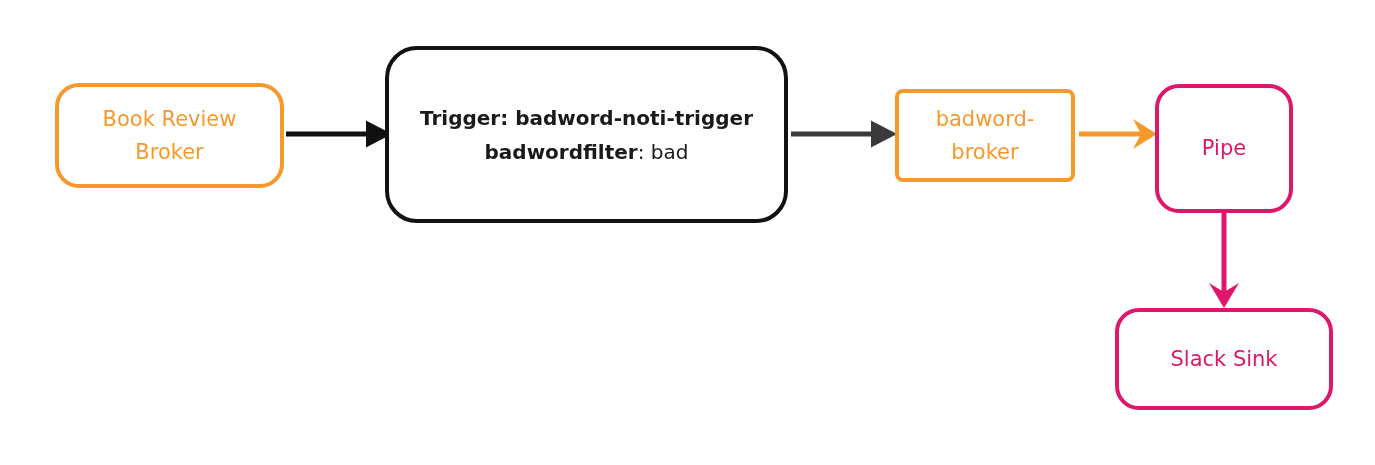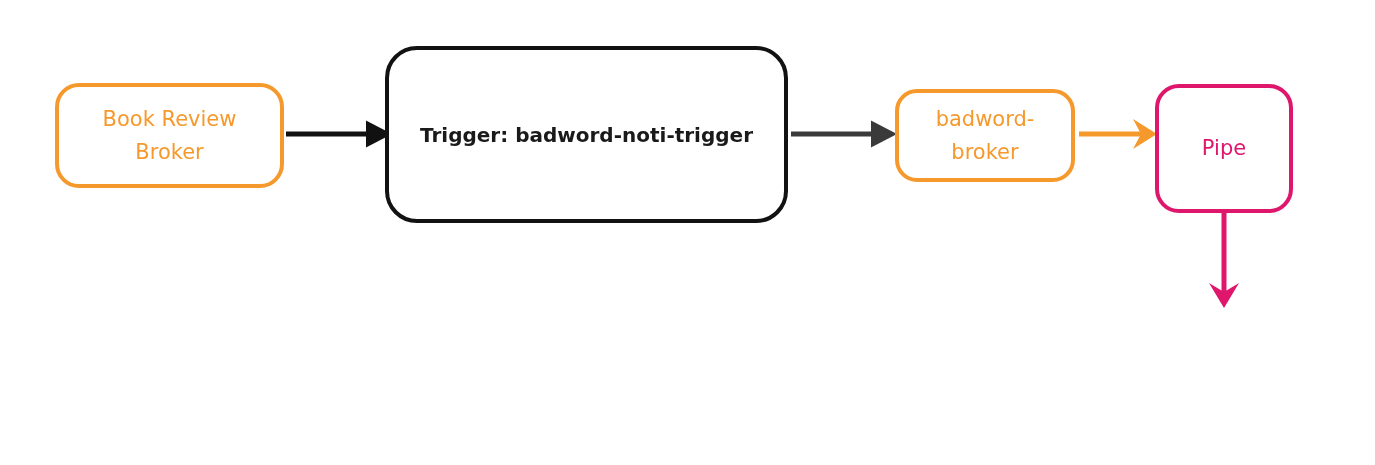--- a/index.html
+++ b/index.html
@@ -58,21 +58,21 @@
     left: 385px; top: 46px;
     width: 403px; height: 177px;
     border-radius: 32px;
     border-width: 4.5px;
     font-size: 20px;
     line-height: 34px;
   }
   #node-badword-broker {
     left: 895px; top: 89px;
     width: 180px; height: 93px;
-    border-radius: 22px;
+    border-radius: 8px;
   }
   #node-pipe {
     left: 1155px; top: 84px;
     width: 138px; height: 129px;
     border-radius: 24px;
   }
   #node-slack-sink {
     left: 1115px; top: 308px;
     width: 218px; height: 102px;
     border-radius: 24px;
@@ -109,25 +109,31 @@
 
   <div class="node orange" id="node-book-review-broker">
     <div>Book Review</div>
     <div>Broker</div>
   </div>
 
   <div class="node black" id="node-trigger">
     <div class="t-line">
       <b>Trigger: badword-noti-trigger</b><span></span>
     </div>
+    <div class="t-line">
+      <b>badwordfilter</b><span>: bad</span>
+    </div>
   </div>
 
   <div class="node orange" id="node-badword-broker">
     <div>badword-</div>
     <div>broker</div>
   </div>
 
   <div class="node pink" id="node-pipe">
     <div>Pipe</div>
   </div>
 
+  <div class="node pink" id="node-slack-sink">
+    <div>Slack Sink</div>
+  </div>
 
 </div>
 
 </body></html>

